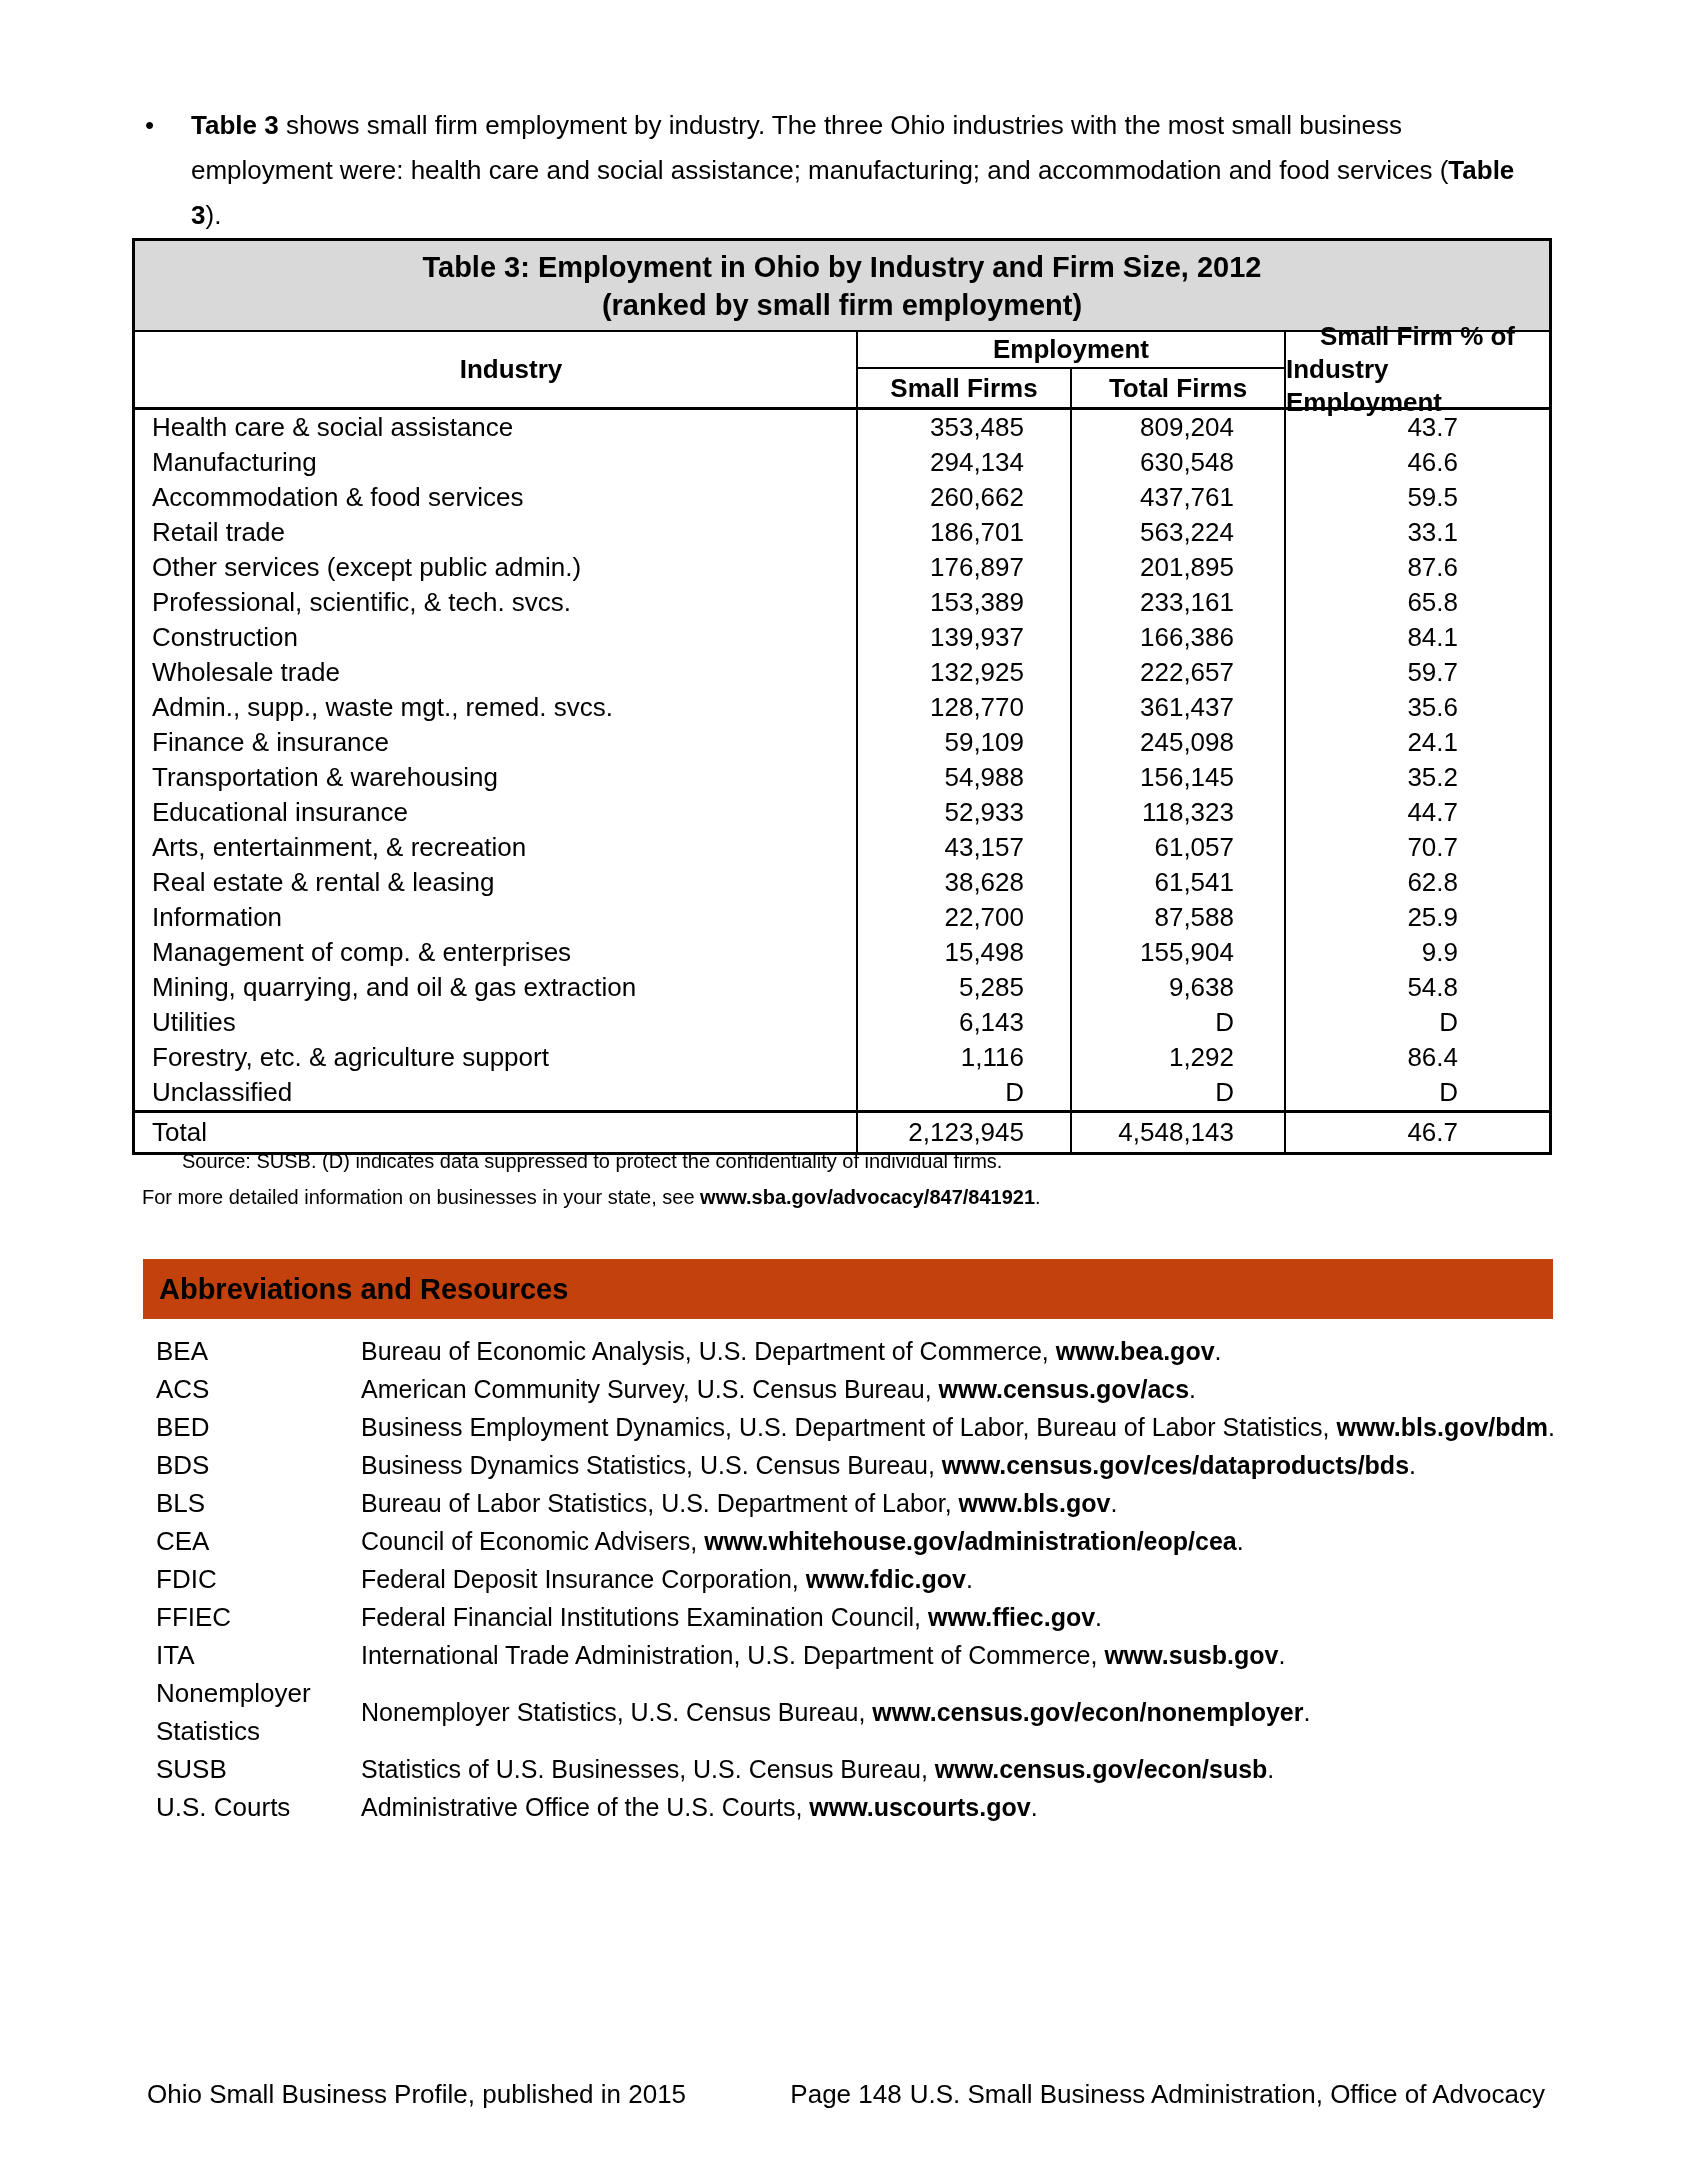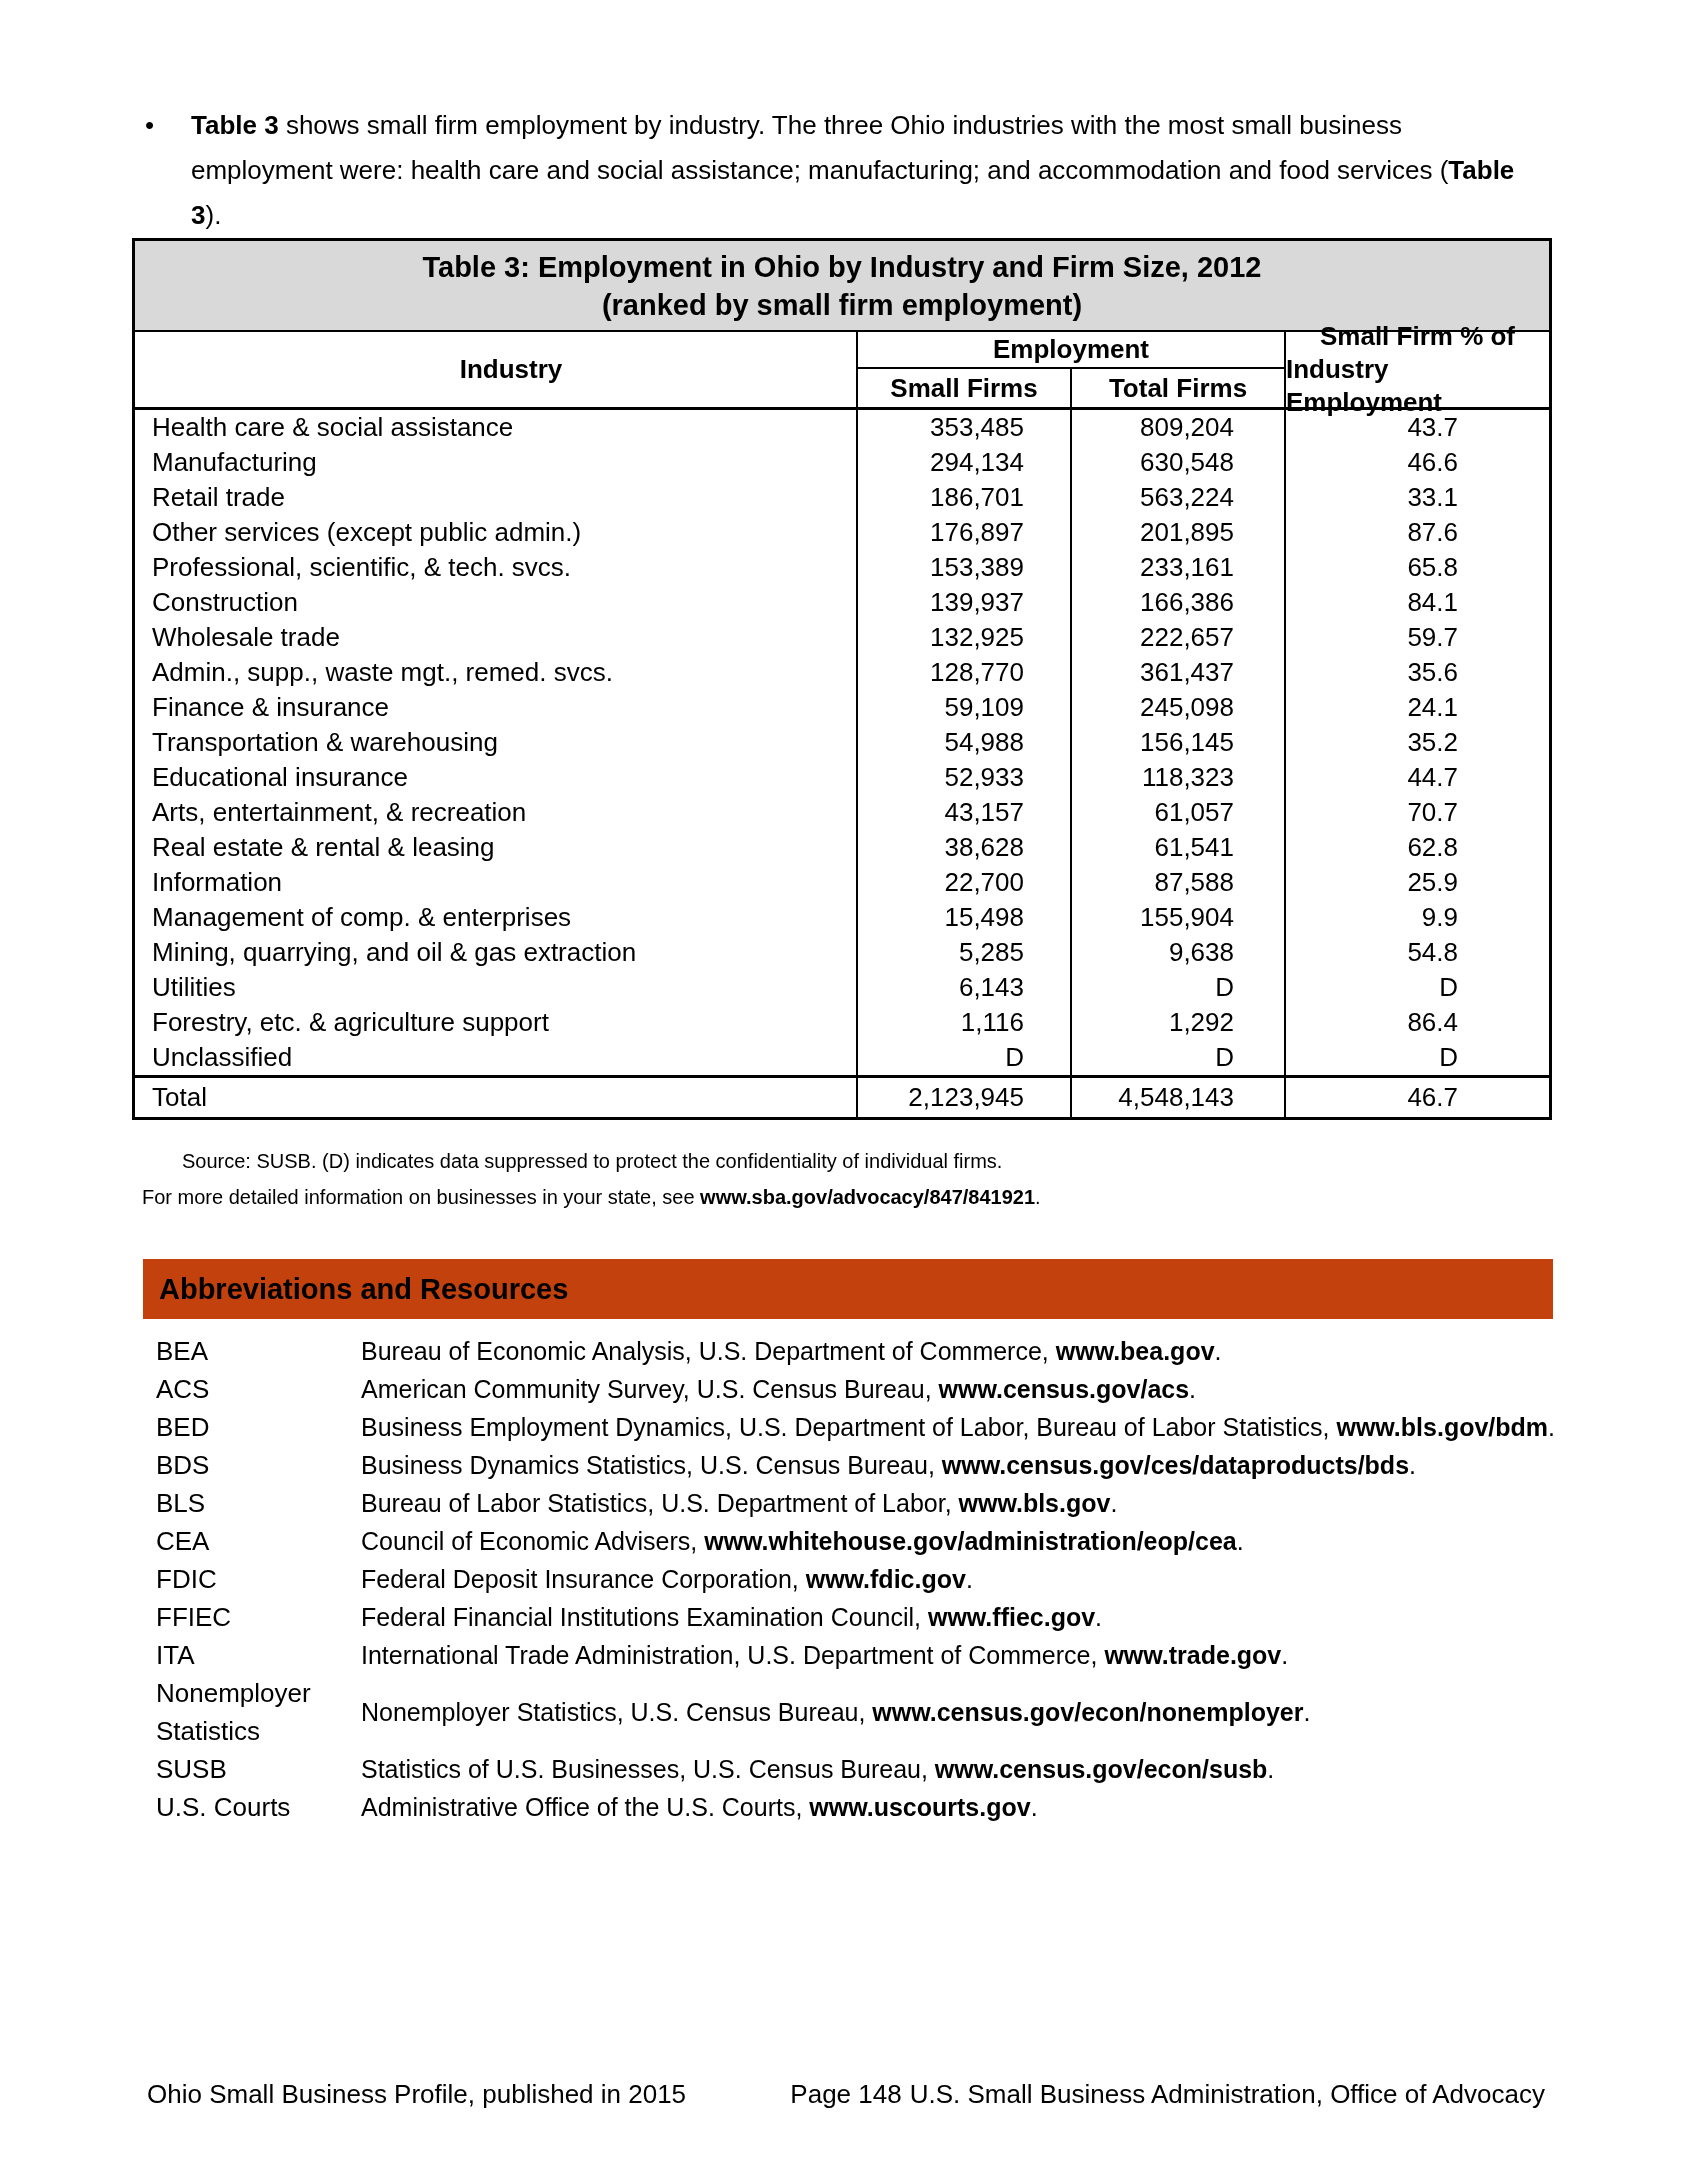--- a/index.html
+++ b/index.html
@@ -90,20 +90,26 @@
         <div class="cell-tf">809,204</div>
         <div class="cell-pc">43.7</div>
       </div>
       <div class="t3-grid t3-row">
         <div class="cell-ind">Manufacturing</div>
         <div class="cell-sf">294,134</div>
         <div class="cell-tf">630,548</div>
         <div class="cell-pc">46.6</div>
       </div>
       <div class="t3-grid t3-row">
+        <div class="cell-ind">Accommodation &amp; food services</div>
+        <div class="cell-sf">260,662</div>
+        <div class="cell-tf">437,761</div>
+        <div class="cell-pc">59.5</div>
+      </div>
+      <div class="t3-grid t3-row">
         <div class="cell-ind">Retail trade</div>
         <div class="cell-sf">186,701</div>
         <div class="cell-tf">563,224</div>
         <div class="cell-pc">33.1</div>
       </div>
       <div class="t3-grid t3-row">
         <div class="cell-ind">Other services (except public admin.)</div>
         <div class="cell-sf">176,897</div>
         <div class="cell-tf">201,895</div>
         <div class="cell-pc">87.6</div>
@@ -243,21 +249,21 @@
     <div class="abbr-item">
       <div class="abbr-term">FDIC</div>
       <div class="abbr-desc"><span>Federal Deposit Insurance Corporation, </span><b>www.fdic.gov</b><span>.</span></div>
     </div>
     <div class="abbr-item">
       <div class="abbr-term">FFIEC</div>
       <div class="abbr-desc"><span>Federal Financial Institutions Examination Council, </span><b>www.ffiec.gov</b><span>.</span></div>
     </div>
     <div class="abbr-item">
       <div class="abbr-term">ITA</div>
-      <div class="abbr-desc"><span>International Trade Administration, U.S. Department of Commerce, </span><b>www.trade.gov</b><span>.</span></div>
+      <div class="abbr-desc"><span>International Trade Administration, U.S. Department of Commerce, </span><b>www.susb.gov</b><span>.</span></div>
     </div>
     <div class="abbr-item">
       <div class="abbr-term">Nonemployer Statistics</div>
       <div class="abbr-desc"><span>Nonemployer Statistics, U.S. Census Bureau, </span><b>www.census.gov/econ/nonemployer</b><span>.</span></div>
     </div>
     <div class="abbr-item">
       <div class="abbr-term">SUSB</div>
       <div class="abbr-desc"><span>Statistics of U.S. Businesses, U.S. Census Bureau, </span><b>www.census.gov/econ/susb</b><span>.</span></div>
     </div>
     <div class="abbr-item">

